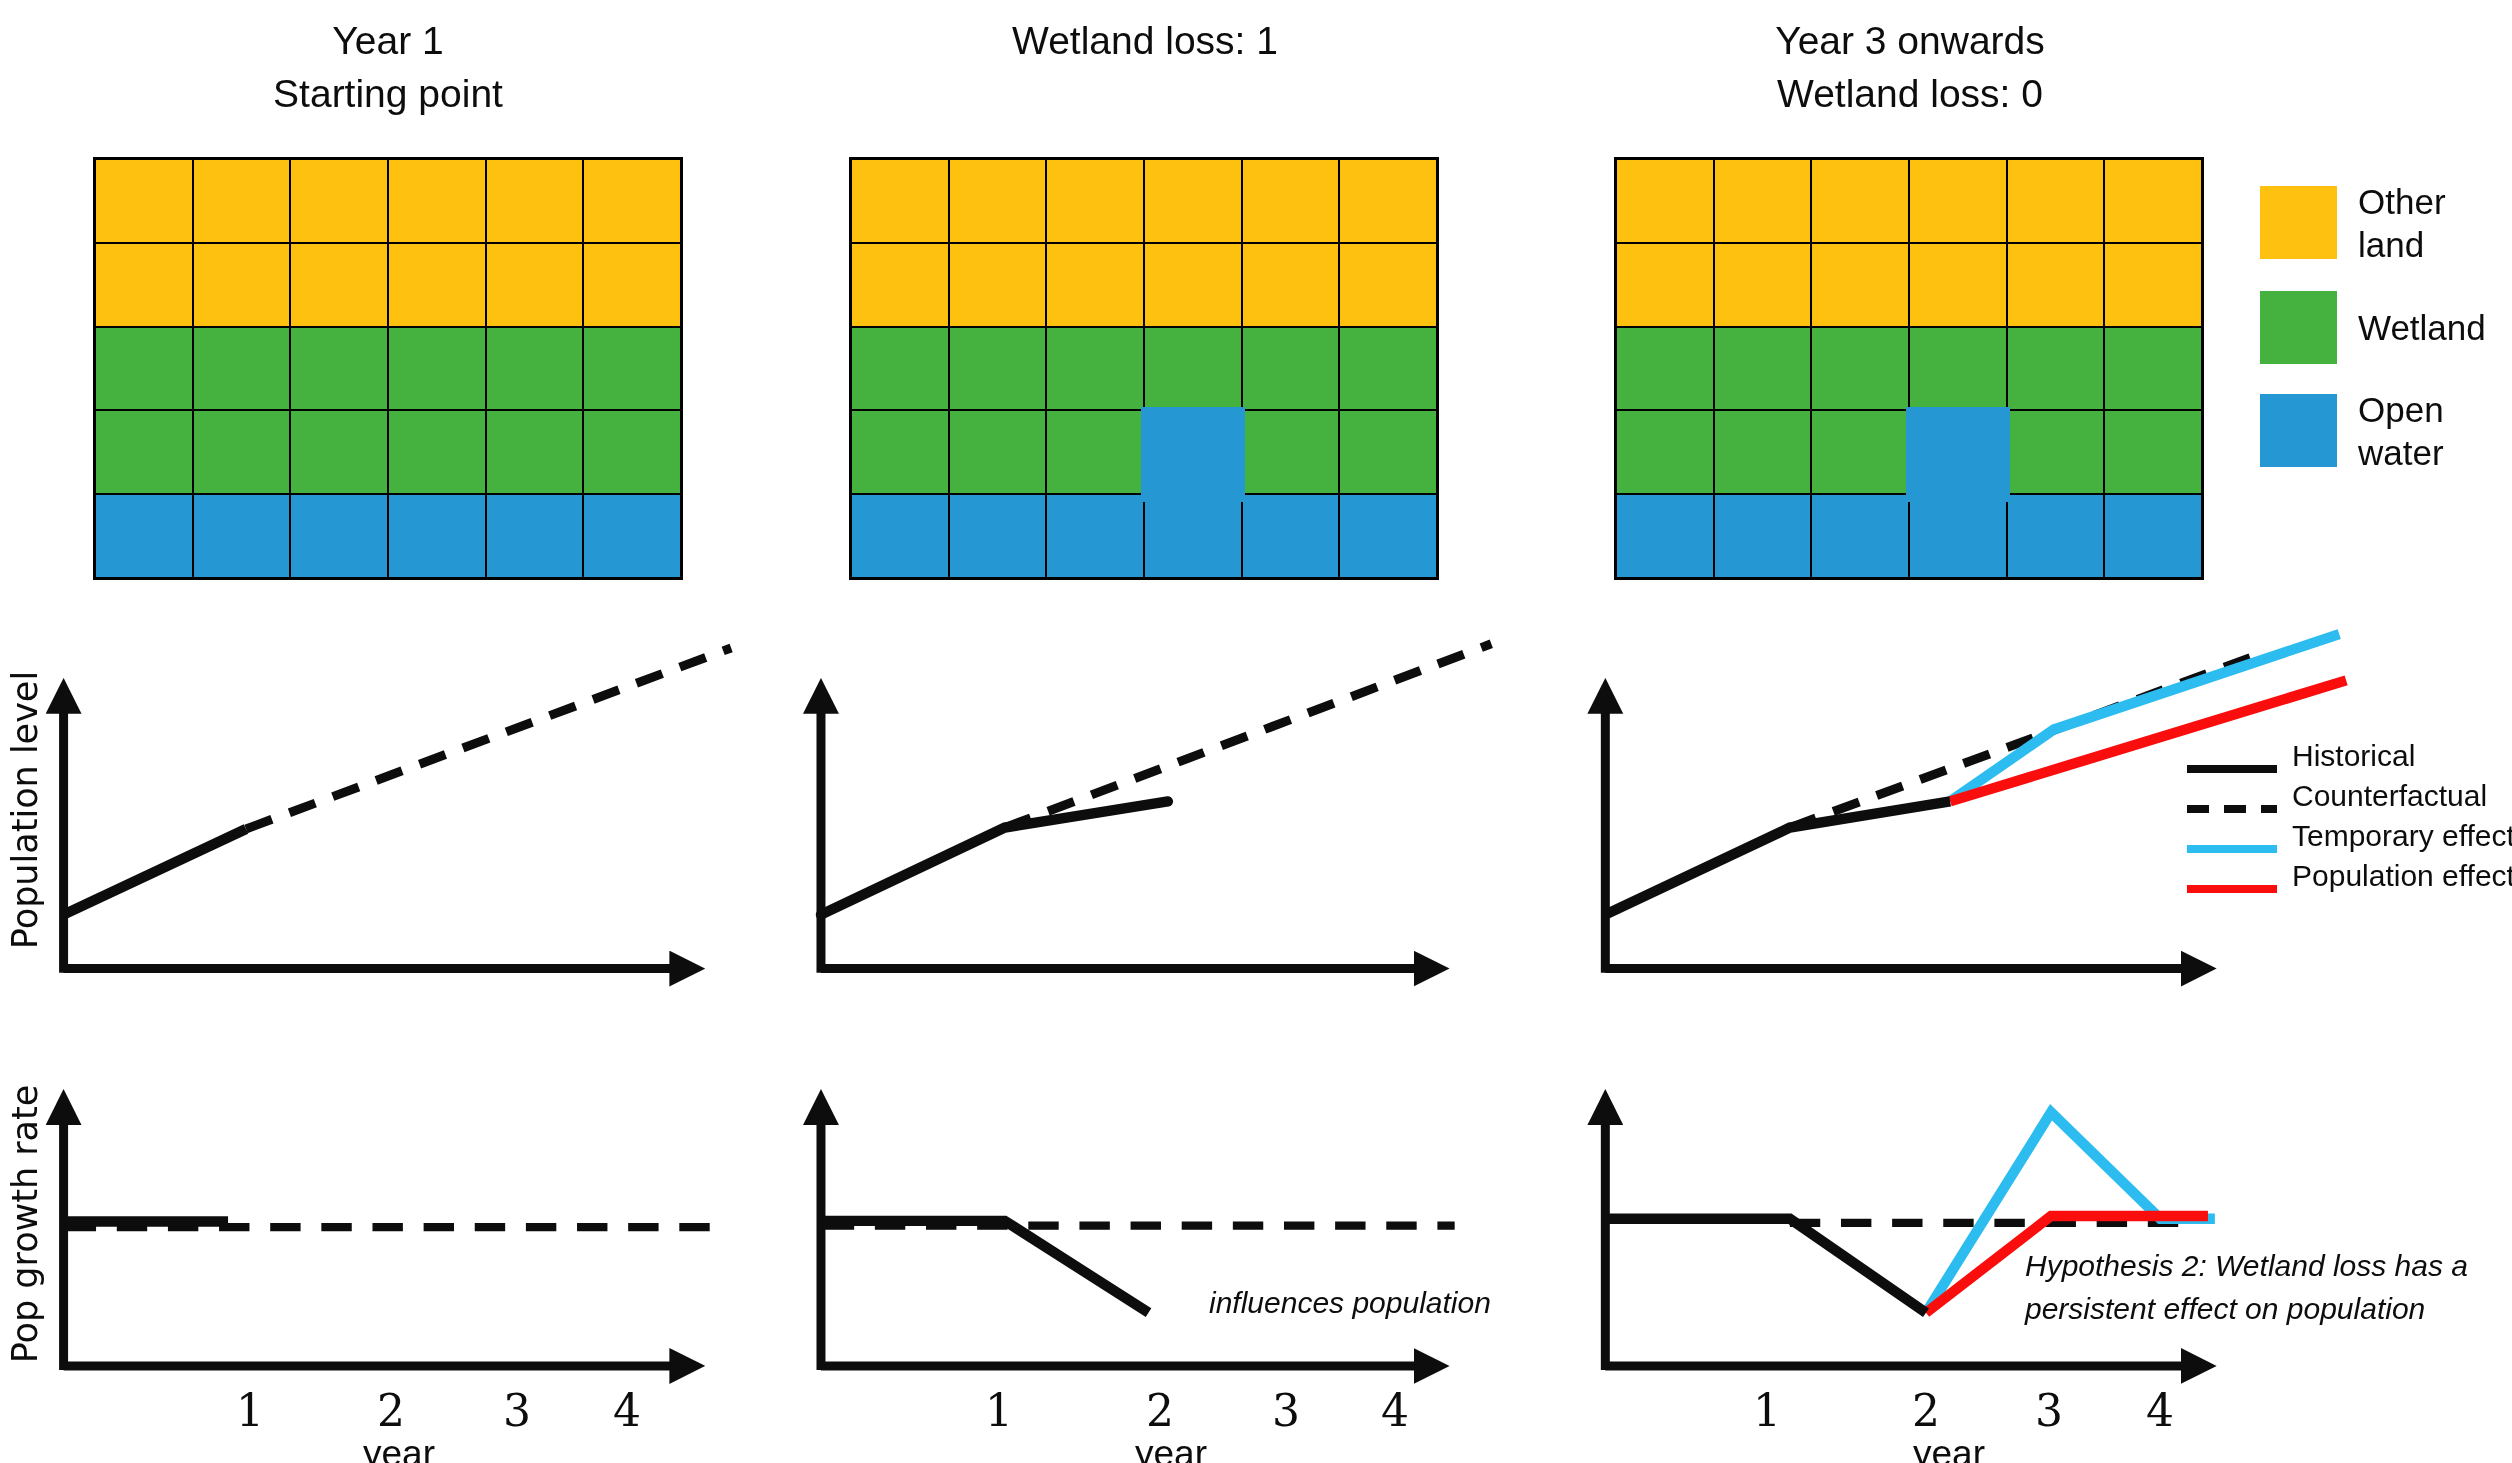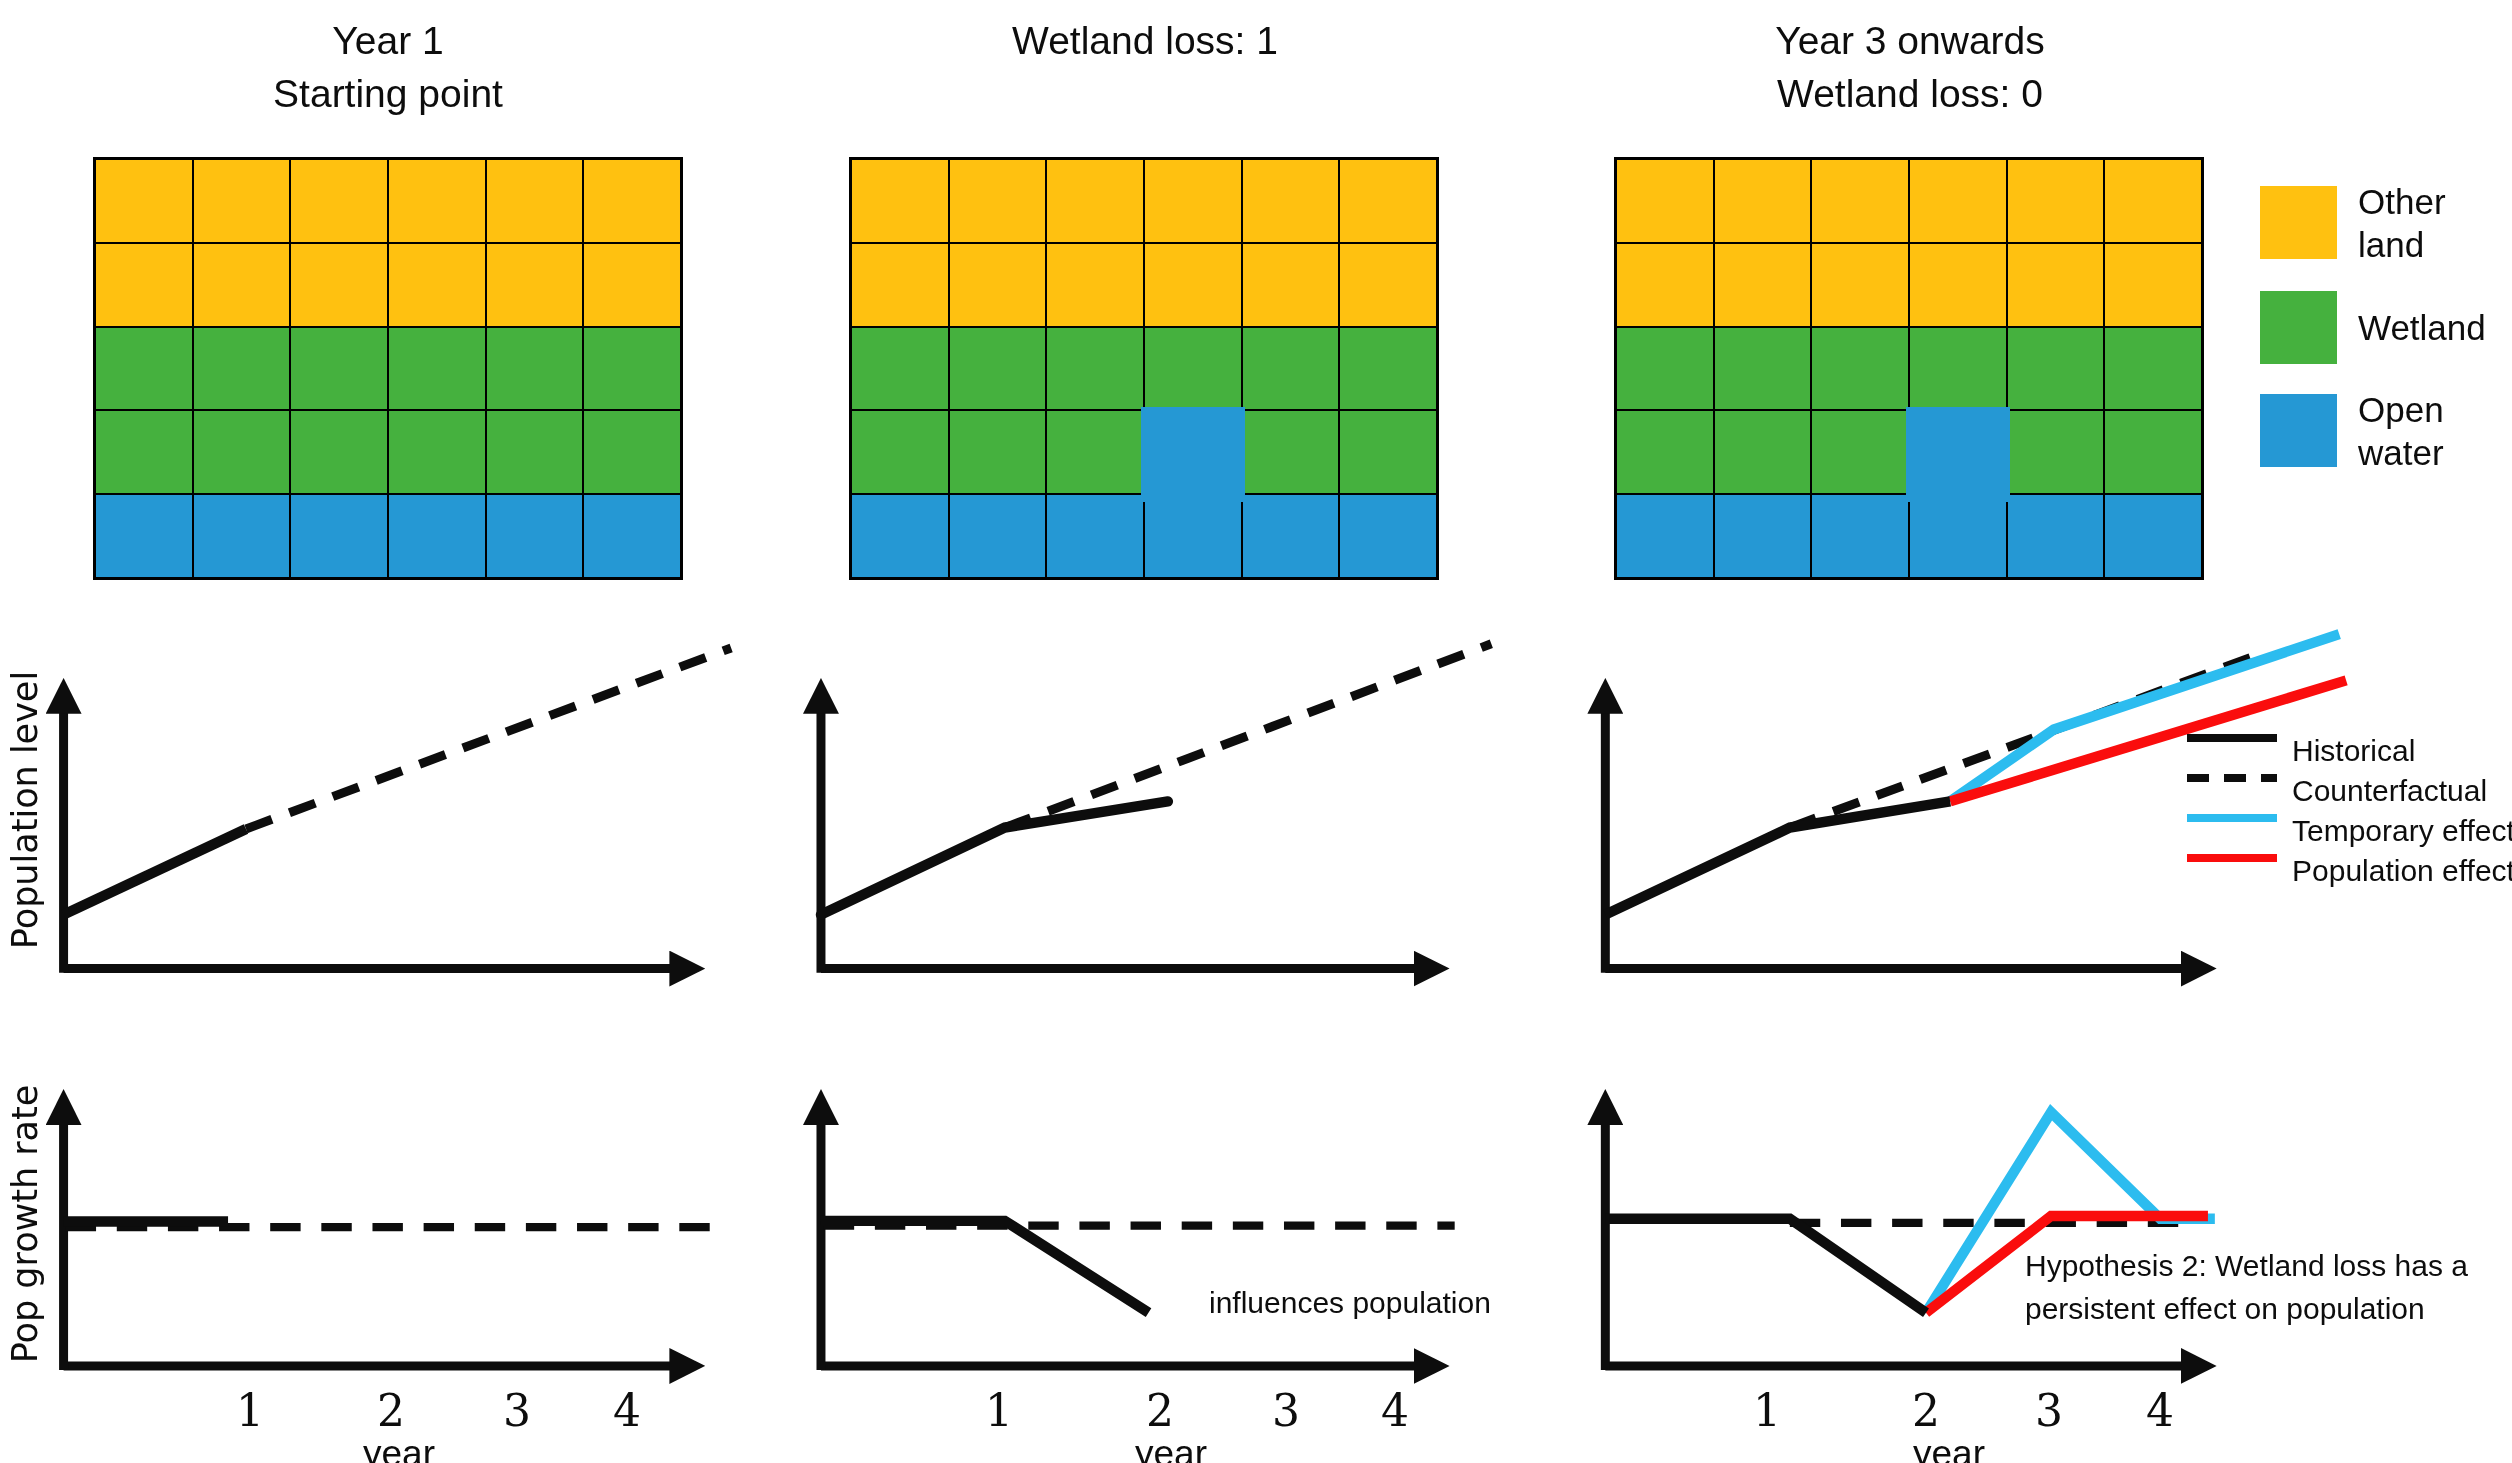--- a/index.html
+++ b/index.html
@@ -11,27 +11,27 @@
              display:grid;grid-template-columns:repeat(6,1fr);grid-template-rows:repeat(5,1fr);
              box-sizing:border-box;}
   .cell{border:1.7px solid #000;box-sizing:border-box;}
   .cell-override{position:absolute;}
   .ll-item{position:absolute;left:2260px;display:flex;gap:21px;align-items:center;height:73px;}
   .ll-swatch{width:77px;height:73px;flex:0 0 auto;}
   .ll-label{font-size:35px;line-height:43px;width:138px;}
   .chart-svg{position:absolute;left:0;top:0;pointer-events:none;}
   .ylab{position:absolute;transform:translate(-50%,-50%) rotate(-90deg);
         font-family:"DejaVu Sans",sans-serif;font-size:35px;white-space:nowrap;}
-  .pl-item{position:absolute;left:2187px;display:flex;align-items:flex-start;gap:15px;height:39px;}
+  .pl-item{position:absolute;left:2187px;display:flex;align-items:flex-end;gap:15px;height:39px;}
   .pl-line{width:90px;height:8.3px;flex:0 0 auto;}
   .pl-label{font-size:30px;white-space:nowrap;}
   .tick{position:absolute;top:1377px;transform:translateX(-50%);
         font-family:"DejaVu Serif",serif;font-size:44px;}
   .xlab{position:absolute;top:1425px;transform:translateX(-50%);font-size:37px;}
-  .hyp{position:absolute;font-size:30px;line-height:43px;}
+  .hyp{position:absolute;font-style:italic;font-size:30px;line-height:43px;}
 </style>
 </head>
 <body>
 
 <div class="canvas">
 
   <div class="col-title" style="left:388px">
     <div>Year 1</div>
     <div>Starting point</div>
   </div>

